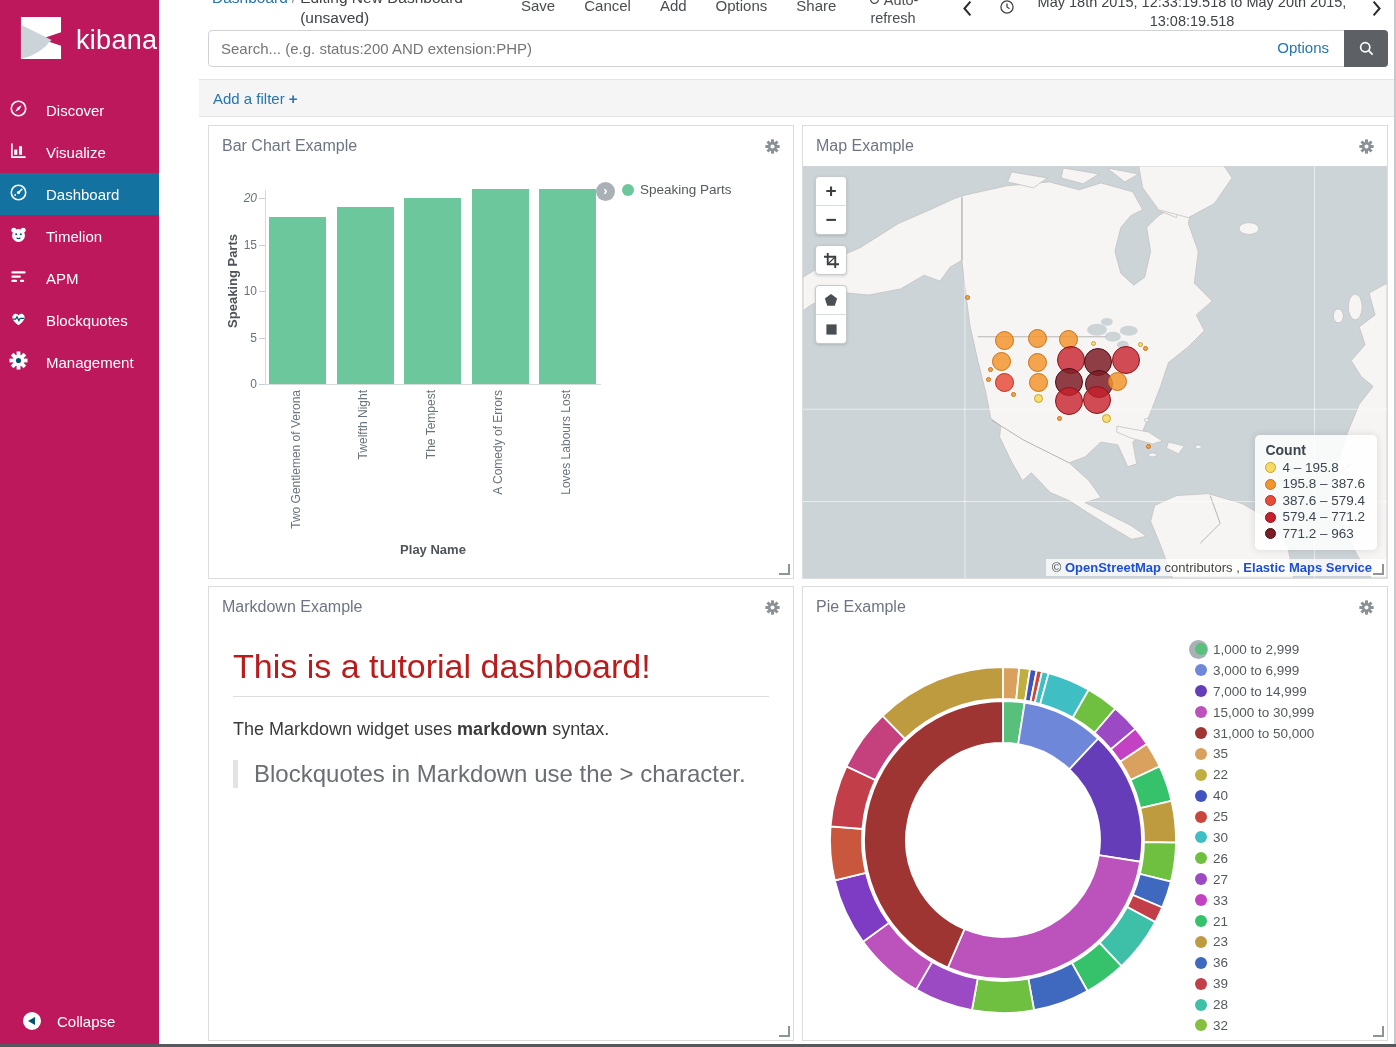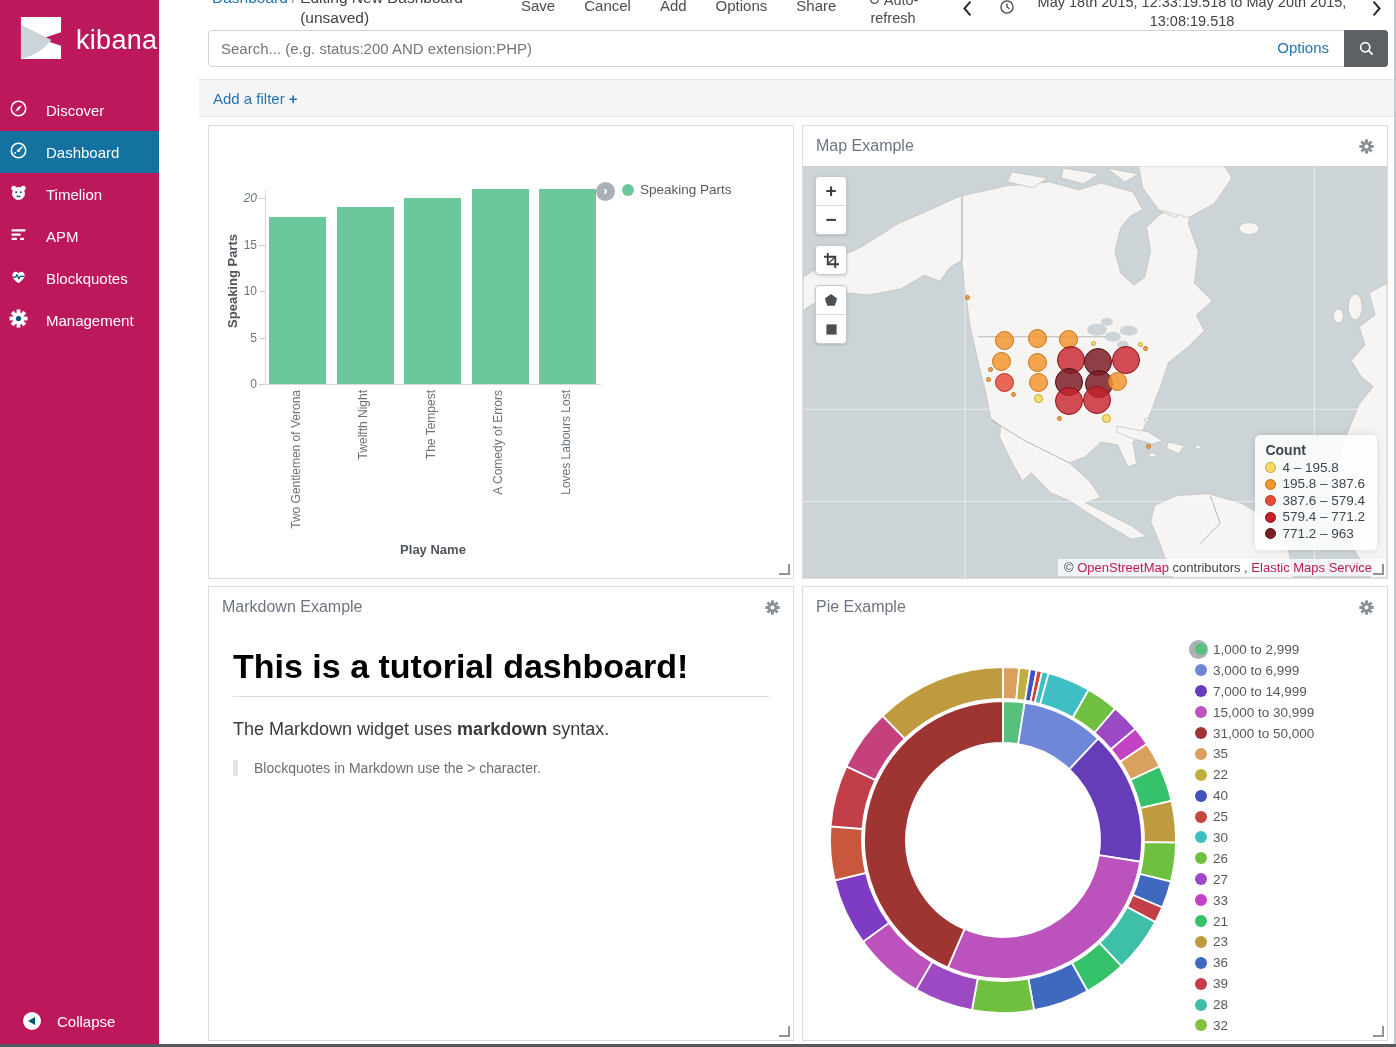--- a/index.html
+++ b/index.html
@@ -79,28 +79,28 @@
   .b5{background:rgba(124,29,38,.85);border-color:#4f0d14;}
   .map-controls{position:absolute;left:12px;top:10px;display:flex;flex-direction:column;gap:10px;z-index:4;}
   .ctl-group{background:#fff;border:1px solid #c6cacd;border-radius:4px;box-shadow:0 1px 3px rgba(0,0,0,.15);display:flex;flex-direction:column;}
   .ctl{width:30px;height:28px;display:flex;align-items:center;justify-content:center;font-size:19px;font-weight:bold;color:#3c3f42;cursor:pointer;}
   .ctl + .ctl{border-top:1px solid #d9dcde;}
   .map-legend{position:absolute;right:10px;bottom:28px;background:rgba(255,255,255,.85);border-radius:5px;padding:7px 12px 8px 10px;box-shadow:0 0 8px rgba(0,0,0,.12);z-index:4;}
   .map-legend-title{font-weight:bold;font-size:14px;color:#3c4650;margin-bottom:2px;}
   .mlrow{display:flex;align-items:center;gap:6px;font-size:13.5px;color:#3c4650;line-height:16.5px;}
   .mldot{width:11px;height:11px;border-radius:50%;border:1.5px solid;box-sizing:border-box;flex:0 0 auto;}
   .attribution{position:absolute;right:1px;bottom:2px;background:rgba(255,255,255,.75);padding:1px 14px 1px 6px;font-size:13px;color:#444;z-index:4;white-space:pre;}
-  .attribution a{color:#be185d;text-decoration:none;cursor:pointer;}
+  .attribution a{color:#1d4ed8;text-decoration:none;cursor:pointer;font-weight:bold;}
 
   
   .md-body{padding:6px 24px;}
-  .md-h1{font-size:34px;font-weight:bold;color:#000000;margin:14px 0 10px 0;}
+  .md-h1{font-size:34px;font-weight:normal;color:#b91c1c;margin:14px 0 10px 0;}
   .md-hr{border:none;border-top:1px solid #ddd;margin:0 0 22px 0;}
   .md-p{font-size:18px;color:#3a3a3a;margin:0 0 20px 0;}
-  .md-quote{border-left:5px solid #e3e3e3;padding-left:16px;color:#6a6f73;font-size:14px;margin:0;}
+  .md-quote{border-left:5px solid #e3e3e3;padding-left:16px;color:#6a6f73;font-size:24px;margin:0;}
 
   
   .pie-svg{position:absolute;left:0;top:0;}
   .pie-legend{position:absolute;left:392px;top:12px;}
   .plrow{height:20.9px;display:flex;align-items:center;gap:6px;font-size:13.5px;color:#54595e;cursor:pointer;}
   .pldot{width:12px;height:12px;border-radius:50%;flex:0 0 auto;}
 </style>
 </head>
 <body>
 
@@ -117,20 +117,28 @@
       <span class="brand">kibana</span>
     </div>
     <div class="nav">
       <div class="nav-item">
         <span><svg width="19" height="19" viewBox="0 0 20 20">
               <circle cx="10" cy="10" r="7.6" fill="none" stroke="#fff" stroke-width="1.7"></circle>
               <path d="M13.4,6.6 L11,11 L6.6,13.4 L9,9 Z" fill="#fff"></path>
             </svg></span>
         <span>Discover</span>
       </div>
+      <div class="nav-item">
+        <span><svg width="19" height="19" viewBox="0 0 20 20">
+              <path d="M3,2.5 V17 H17.5" stroke="#fff" stroke-width="1.8" fill="none"></path>
+              <rect x="5.5" y="9" width="3.2" height="5.5" fill="#fff"></rect>
+              <rect x="10.5" y="5.5" width="3.2" height="9" fill="#fff"></rect>
+            </svg></span>
+        <span>Visualize</span>
+      </div>
       <div class="nav-item active">
         <span><svg width="19" height="19" viewBox="0 0 20 20">
               <circle cx="10" cy="10" r="7.6" fill="none" stroke="#fff" stroke-width="1.7"></circle>
               <circle cx="10" cy="10" r="1.7" fill="#fff"></circle>
               <path d="M10.8,9.2 L14,6.2" stroke="#fff" stroke-width="1.7"></path>
               <circle cx="6.5" cy="12.5" r="1" fill="#fff"></circle>
             </svg></span>
         <span>Dashboard</span>
       </div>
       <div class="nav-item">
@@ -228,20 +236,35 @@
       </div>
     </div>
 
     <div class="filter-row">
       <span class="add-filter"><span>Add a filter</span><b>+</b></span>
     </div>
 
     <div class="panels">
 
       <div class="panel">
+        <div class="panel-header">
+          <span class="panel-title">Bar Chart Example</span>
+          <span class="gear">
+              <svg width="15" height="15" viewBox="-10 -10 20 20">
+                <g fill="#8a9096">
+                  <rect x="-2" y="-9.5" width="4" height="19"></rect>
+                  <rect x="-2" y="-9.5" width="4" height="19" transform="rotate(45)"></rect>
+                  <rect x="-2" y="-9.5" width="4" height="19" transform="rotate(90)"></rect>
+                  <rect x="-2" y="-9.5" width="4" height="19" transform="rotate(135)"></rect>
+                  <circle r="6"></circle>
+                </g>
+                <circle r="2.7" fill="#fff"></circle>
+              </svg>
+            </span>
+        </div>
         <div class="panel-body">
           <div class="bar-plot">
             <div class="yaxis"></div>
             <div class="xaxis"></div>
             <div class="ylabel">Speaking Parts</div>
             <div class="xlabel">Play Name</div>
           <div class="ytick" style="top: 211px;">0</div>
               <div class="ytickmark" style="top: 218px;"></div>
               <div class="ytick" style="top: 164.5px;">5</div>
               <div class="ytickmark" style="top: 171.5px;"></div>

